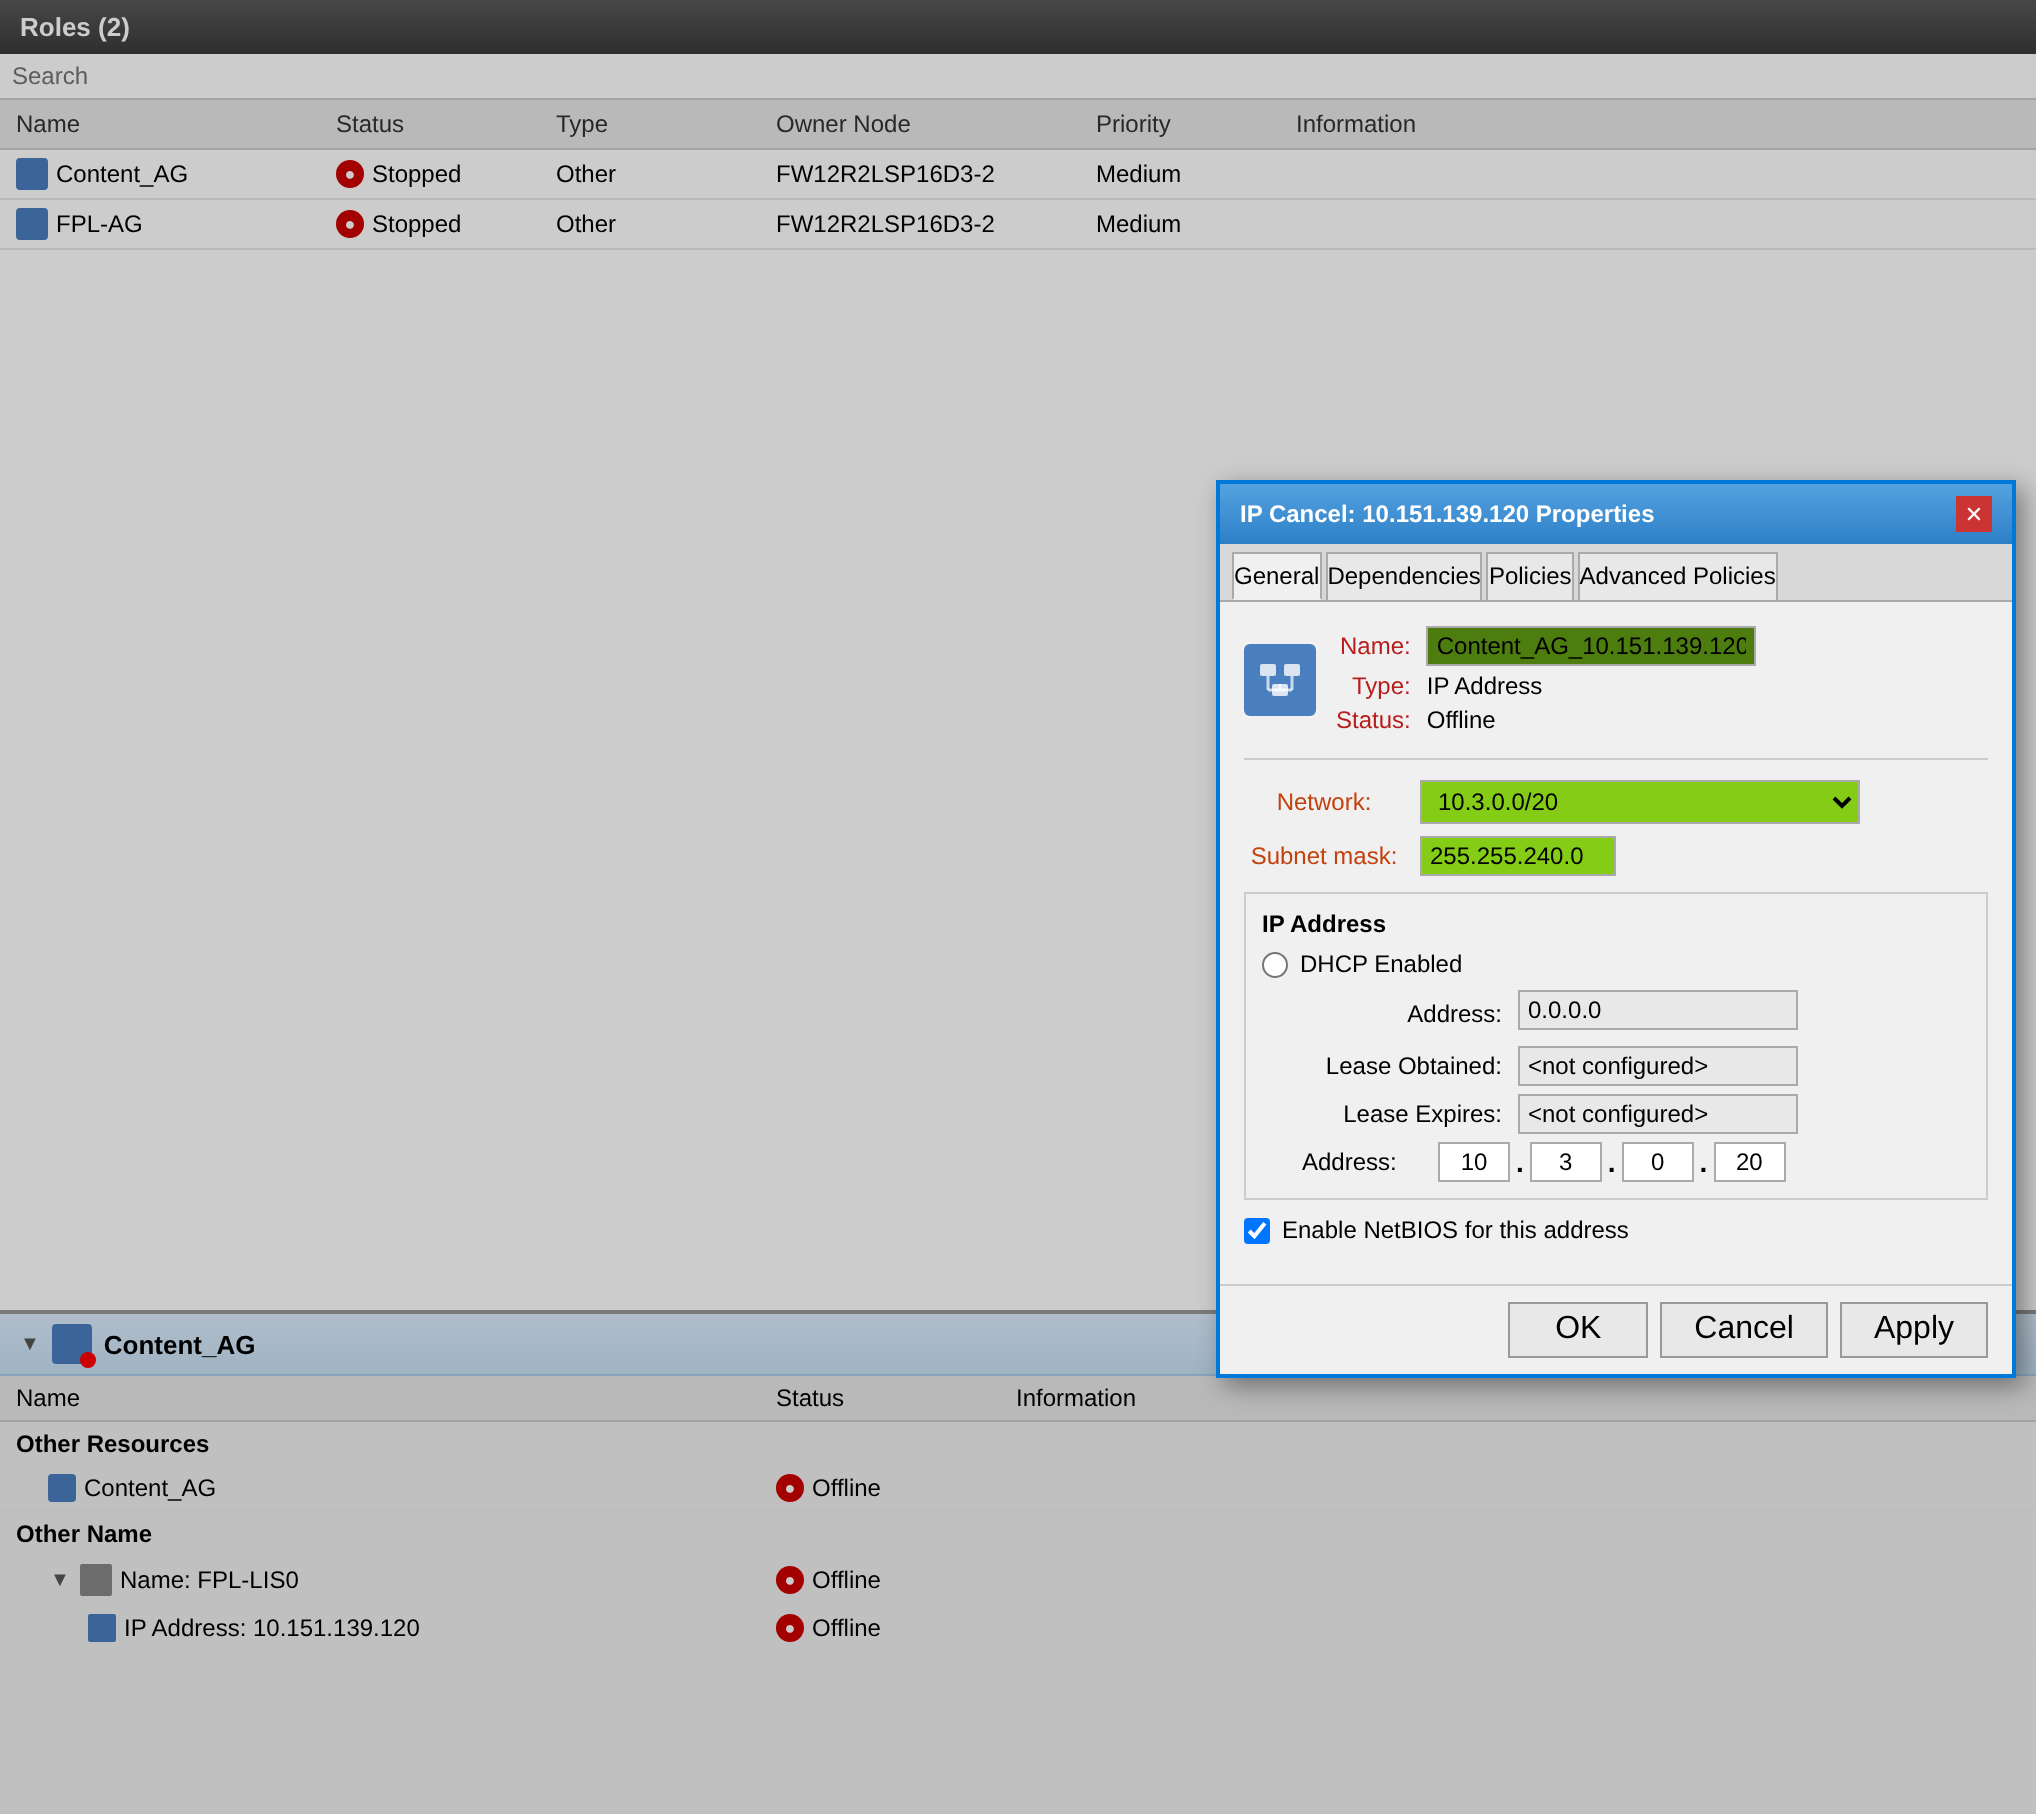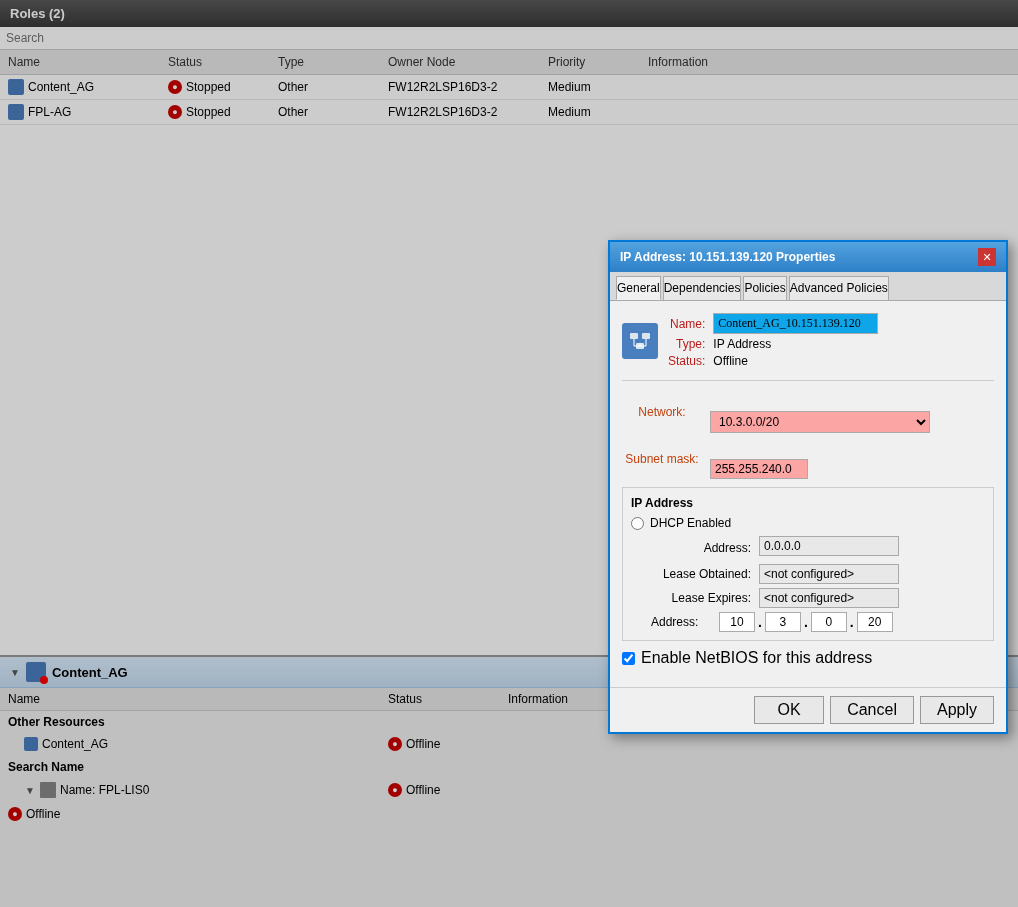--- a/index.html
+++ b/index.html
@@ -297,25 +297,24 @@
       color: #b91c1c;
       text-align: right;
     }
 
     .field-value {
       font-size: 12px;
     }
 
     .field-input {
       border: 1px solid #aaa;
-      background: #0ea5e9;
+      background: #4d7c0f;
       padding: 2px 4px;
       font-size: 12px;
       width: 100%;
-      font-family: Liberation Serif, serif;
     }
 
     .divider {
       border: none;
       border-top: 1px solid #ccc;
       margin: 10px 0;
     }
 
     .form-row {
       display: flex;
@@ -329,22 +328,21 @@
       color: #c2410c;
       min-width: 80px;
       text-align: center;
     }
 
     .form-row input[type="text"],
     .form-row select {
       font-size: 12px;
       border: 1px solid #aaa;
       padding: 2px 4px;
-      background: #fca5a5;
-      margin-top: 20px;
+      background: #84cc16;
     }
 
     .form-row select {
       width: 220px;
     }
 
     .ip-address-section {
       border: 1px solid #ccc;
       padding: 8px;
       margin: 8px 0;
@@ -425,21 +423,21 @@
     }
 
     .checkbox-row {
       display: flex;
       align-items: center;
       gap: 6px;
       margin: 8px 0;
     }
 
     .checkbox-row label {
-      font-size: 16px;
+      font-size: 12px;
     }
 
     .dialog-footer {
       display: flex;
       justify-content: flex-end;
       gap: 6px;
       padding: 8px 12px;
       border-top: 1px solid #ccc;
     }
 
@@ -574,48 +572,52 @@
         <span class="row-icon" style="width:14px;height:14px;"></span>
         <span>Content_AG</span>
       </div>
       <div class="bcol bcol-status">
         <span class="offline-icon">●</span>
         <span>Offline</span>
       </div>
       <div class="bcol bcol-info"></div>
     </div>
 
-    <div class="section-label">Search Name</div>
+    <div class="section-label">Other Name</div>
     <div class="bottom-row">
       <div class="bcol bcol-name indent1">
         <span class="tree-arrow">▼</span>
         <span class="server-icon"></span>
         <span>Name: FPL-LIS0</span>
       </div>
       <div class="bcol bcol-status">
         <span class="offline-icon">●</span>
         <span>Offline</span>
       </div>
       <div class="bcol bcol-info"></div>
     </div>
     <div class="bottom-row">
+      <div class="bcol bcol-name indent2">
+        <span class="ip-icon"></span>
+        <span>IP Address: 10.151.139.120</span>
+      </div>
       <div class="bcol bcol-status">
         <span class="offline-icon">●</span>
         <span>Offline</span>
       </div>
       <div class="bcol bcol-info"></div>
     </div>
   </div>
 </div>
 
 <div class="dialog-overlay">
   <div class="dialog">
 
     <div class="dialog-title-bar">
-      <span class="title">IP Address: 10.151.139.120 Properties</span>
+      <span class="title">IP Cancel: 10.151.139.120 Properties</span>
       <button class="dialog-close">✕</button>
     </div>
 
     <div class="dialog-tabs">
       <div class="dialog-tab active">General</div>
       <div class="dialog-tab">Dependencies</div>
       <div class="dialog-tab">Policies</div>
       <div class="dialog-tab">Advanced Policies</div>
     </div>
 

